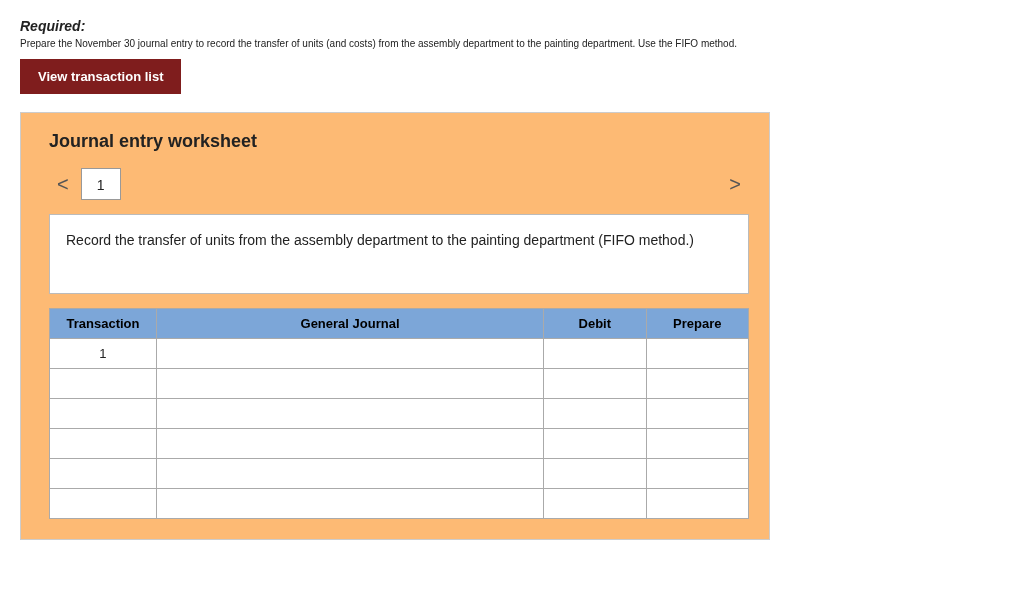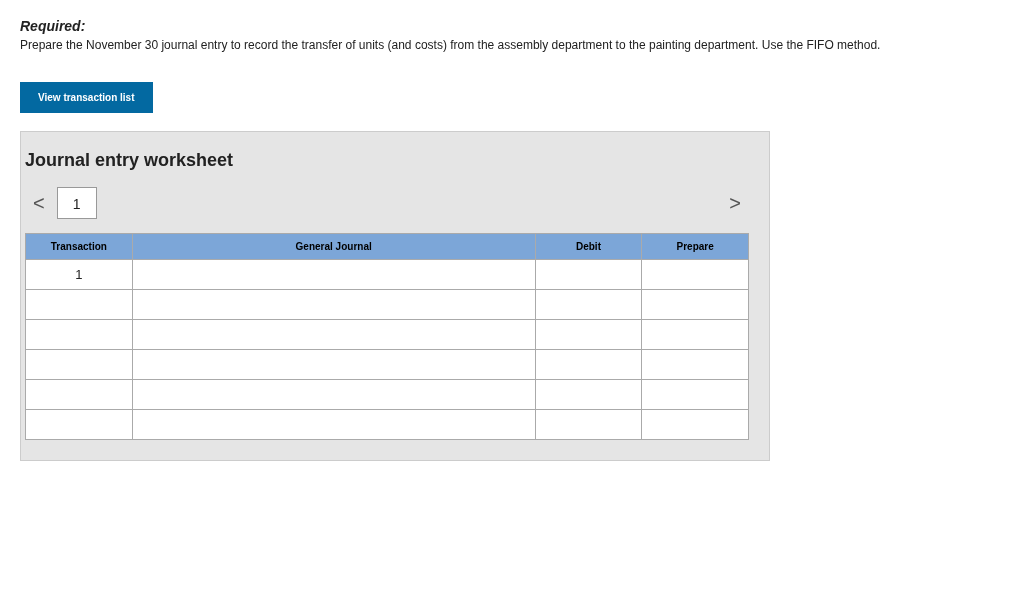--- a/index.html
+++ b/index.html
@@ -18,41 +18,41 @@
       min-height: 610px;
     }
 
     .required-label {
       font-weight: bold;
       margin-bottom: 2px;
       font-style: italic;
     }
 
     .instructions {
-      margin-bottom: 28px;
+      margin-bottom: 8px;
       line-height: 1.5;
-      font-size: 12px;
+      font-size: 10px;
     }
 
     .btn-view-transaction {
-      background-color: #0369a1;
+      background-color: #7f1d1d;
       color: #fff;
       border: none;
       padding: 10px 18px;
-      font-size: 10px;
+      font-size: 13px;
       font-weight: bold;
       cursor: pointer;
       margin-bottom: 18px;
       display: inline-block;
     }
 
     .worksheet-container {
-      background: #e5e5e5;
+      background: #fdba74;
       border: 1px solid #ccc;
-      padding: 18px 20px 20px 4px;
+      padding: 18px 20px 20px 28px;
       max-width: 750px;
     }
 
     .worksheet-title {
       font-size: 18px;
       font-weight: bold;
       margin-bottom: 16px;
     }
 
     .nav-row {
@@ -107,21 +107,21 @@
       background: #fff;
     }
 
     .journal-table thead tr th {
       background: #7ca6d8;
       color: #000;
       font-weight: bold;
       text-align: center;
       padding: 7px 10px;
       border: 1px solid #aaa;
-      font-size: 10px;
+      font-size: 13px;
     }
 
     .journal-table tbody tr td {
       border: 1px solid #aaa;
       padding: 0;
       height: 30px;
     }
 
     .journal-table tbody tr td.transaction-col {
       text-align: center;
@@ -175,20 +175,21 @@
 
 <div class="worksheet-container">
   <div class="worksheet-title">Journal entry worksheet</div>
 
   <div class="nav-row">
     <span class="nav-arrow">&lt;</span>
     <div class="page-number-box">1</div>
     <span class="nav-arrow nav-right">&gt;</span>
   </div>
 
+  <div class="description-box">Record the transfer of units from the assembly department to the painting department (FIFO method.)</div>
 
 
   <table class="journal-table">
     <thead>
       <tr>
         <th class="col-header-transaction">Transaction</th>
         <th class="col-header-general">General Journal</th>
         <th class="col-header-debit">Debit</th>
         <th class="col-header-credit">Prepare</th>
       </tr>

